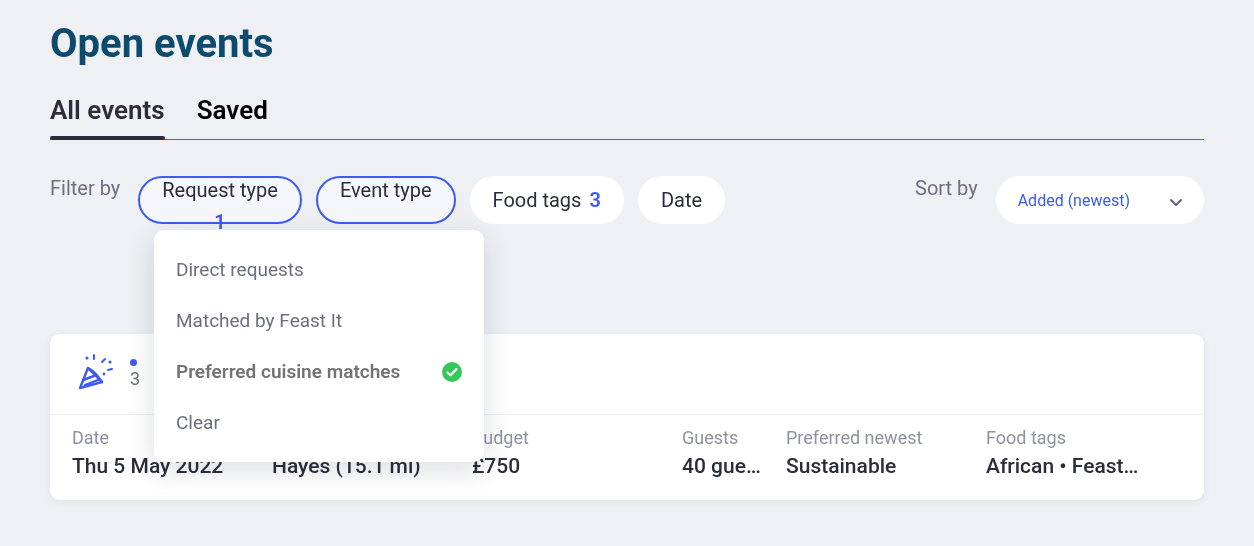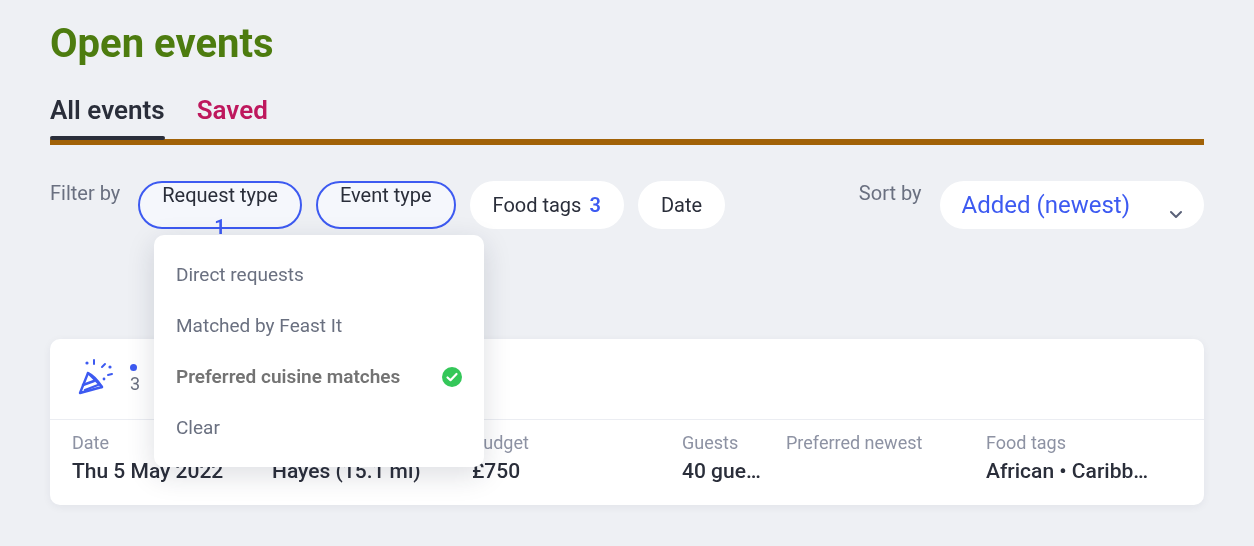--- a/index.html
+++ b/index.html
@@ -10,33 +10,33 @@
     width: 1254px;
     height: 546px;
     overflow: hidden;
   }
   .page {
     padding: 20px 50px 0 50px;
   }
   .page-title {
     font-size: 40px;
     font-weight: 700;
-    color: #4d7c0f;
+    color: #0c4a6e;
     margin-bottom: 28px;
   }
   .tabs {
     display: flex;
     gap: 32px;
-    border-bottom: 6px solid #a16207;
+    border-bottom: 1px solid #a16207;
     margin-bottom: 36px;
   }
   .tab {
     font-size: 26px;
     font-weight: 600;
-    color: #be185d;
+    color: #000000;
     padding-bottom: 14px;
     cursor: pointer;
     position: relative;
   }
   .tab.active {
     color: #2a2e3a;
   }
   .tab.active::after {
     content: "";
     position: absolute;
@@ -83,21 +83,21 @@
   .spacer { flex: 1; }
   .sort-select {
     display: inline-flex;
     align-items: center;
     gap: 40px;
     height: 48px;
     padding: 0 22px;
     border-radius: 24px;
     background: #fff;
     color: #3d5af1;
-    font-size: 24px;
+    font-size: 16px;
     cursor: pointer;
   }
   .chevron {
     width: 12px;
     height: 12px;
     display: inline-block;
   }
   .dropdown {
     position: absolute;
     top: 54px;
@@ -291,21 +291,22 @@
       <div class="col col-budget">
         <span class="col-label">Budget</span>
         <span class="col-value">£750</span>
       </div>
       <div class="col col-guests">
         <span class="col-label">Guests</span>
         <span class="col-value">40 gue…</span>
       </div>
       <div class="col col-cuisine">
         <span class="col-label">Preferred newest</span>
+        <span class="col-value">Sustainable</span>
       </div>
       <div class="col col-tags">
         <span class="col-label">Food tags</span>
-        <span class="col-value">African • Caribb…</span>
+        <span class="col-value">African • Feast…</span>
       </div>
     </div>
   </div>
 
 </div>
 
 </body></html>

